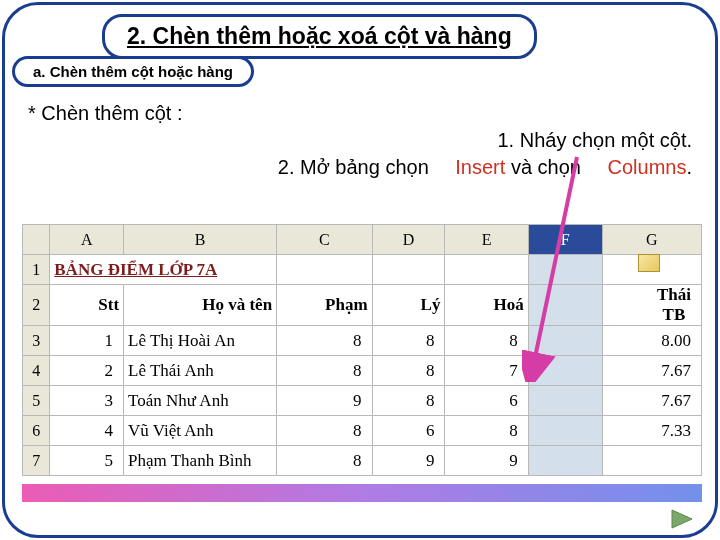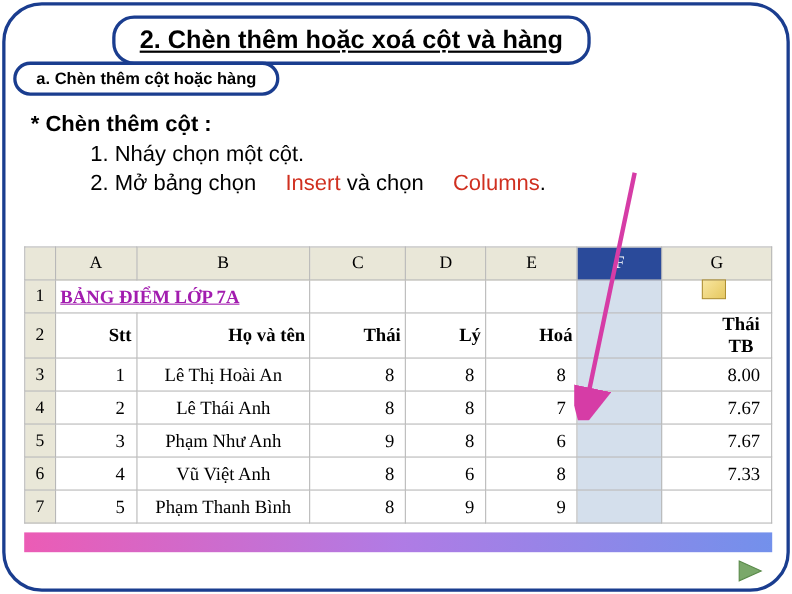--- a/index.html
+++ b/index.html
@@ -46,22 +46,22 @@
   }
   .content {
     position: absolute;
     top: 100px;
     left: 28px;
     right: 28px;
     font-size: 20px;
     color: #000;
     line-height: 1.35;
   }
-  .content .bold { font-weight: bold; }
-  .content .indent { padding-left: 54px; }
+  .content .bold { font-weight: normal; }
+  .content .indent { padding-left: 54px; text-align: right; }
   .red { color: #d03020; margin-left: 21px; }
   .sheet {
     position: absolute;
     top: 224px;
     left: 22px;
     right: 18px;
   }
   .sheet table {
     border-collapse: collapse;
     width: 100%;
@@ -87,30 +87,30 @@
     color: #000;
     text-align: center;
     width: 28px;
     font-size: 16px;
   }
   .sheet .corner {
     background: #e9e7d8;
     width: 28px;
   }
   .sheet .row1 td {
-    color: #a21caf;
+    color: #7f1d1d;
     font-weight: bold;
     text-align: left;
   }
   .sheet .row2 td {
     font-weight: bold;
     text-align: right;
   }
   .sheet .row2 .num, .sheet .row2 .numr { text-align: center; padding-left: 48px; }
-  .sheet .left { text-align: center; }
+  .sheet .left { text-align: left; }
   .sheet .right { text-align: right; padding-right: 10px; }
   .sheet .sel-col {
     background: #d4dfec;
   }
   .sheet .sel-head {
     background: #2a4a9a;
     color: #fff;
   }
   .insert-icon {
     position: absolute;
@@ -196,21 +196,21 @@
       <td></td>
           <td></td>
           <td></td>
       <td class="sel-col"></td>
       <td></td>
     </tr>
     <tr class="row2">
       <th class="rowhead">2</th>
       <td class="num">Stt</td>
       <td>Họ và tên</td>
-      <td class="num">Thái</td>
+      <td class="num">Phạm</td>
       <td class="num">Lý</td>
       <td class="num">Hoá</td>
       <td class="sel-col"></td>
       <td class="numr">Thái TB</td>
     </tr>
     <tr>
       <th class="rowhead">3</th>
       <td class="right">1</td>
       <td class="left">Lê Thị Hoài An</td>
       <td class="right">8</td>
@@ -225,21 +225,21 @@
       <td class="left">Lê Thái Anh</td>
       <td class="right">8</td>
       <td class="right">8</td>
       <td class="right">7</td>
       <td class="sel-col"></td>
       <td class="right">7.67</td>
     </tr>
     <tr>
       <th class="rowhead">5</th>
       <td class="right">3</td>
-      <td class="left">Phạm Như Anh</td>
+      <td class="left">Toán Như Anh</td>
       <td class="right">9</td>
       <td class="right">8</td>
       <td class="right">6</td>
       <td class="sel-col"></td>
       <td class="right">7.67</td>
     </tr>
     <tr>
       <th class="rowhead">6</th>
       <td class="right">4</td>
       <td class="left">Vũ Việt Anh</td>

